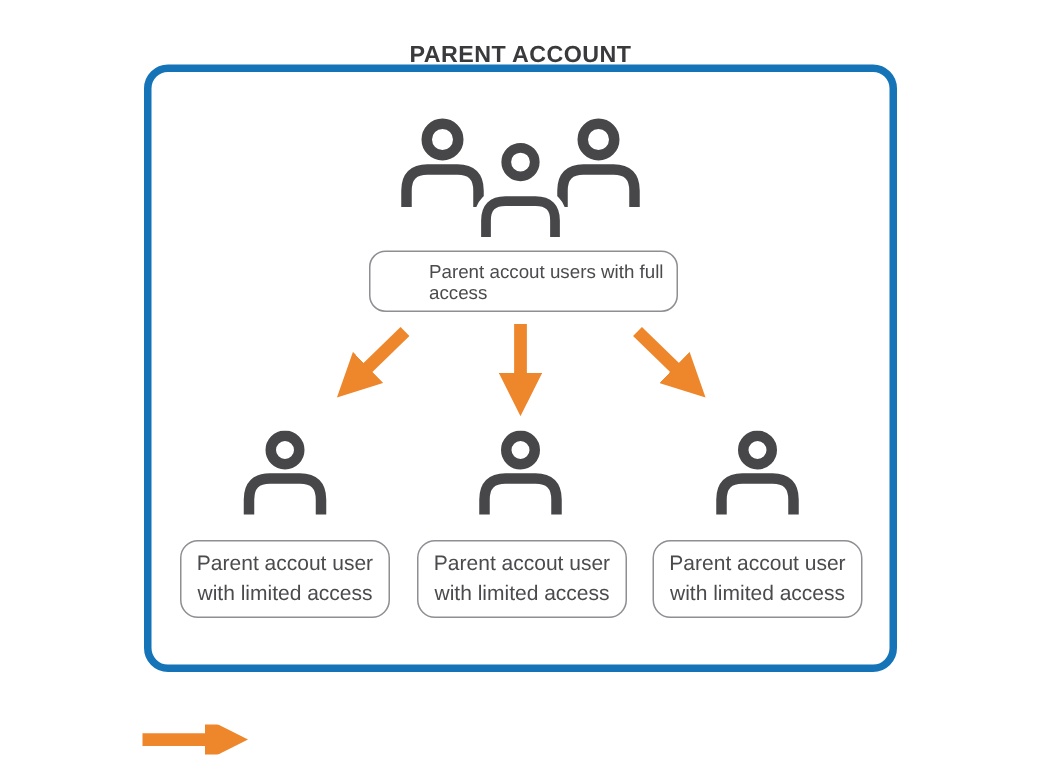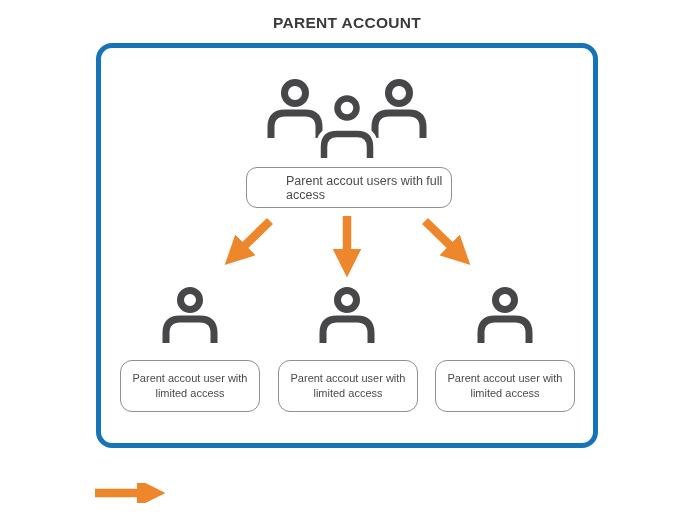--- a/index.html
+++ b/index.html
@@ -9,21 +9,21 @@
     --box-border-gray:#8e8e93;
     --title-text:#3a3a3d;
     --box-text:#4b4b4e;
   }
   html,body{margin:0;padding:0;background:#ffffff;}
   .canvas{
     position:relative;width:694px;height:518px;background:#ffffff;overflow:hidden;
     font-family:"Liberation Sans","DejaVu Sans",sans-serif;
   }
   .title{
-    position:absolute;left:0;top:14px;width:694px;text-align:center;
+    position:absolute;left:0;top:28px;width:694px;text-align:center;
     font-size:15.5px;font-weight:bold;letter-spacing:.3px;color:var(--title-text);
   }
   .frame{
     position:absolute;left:96px;top:43px;width:502px;height:405px;
     border:5px solid var(--frame-blue);border-radius:16px;box-sizing:border-box;
     background:#ffffff;
   }
   .group-icon{position:absolute;left:267px;top:76px;width:160px;height:84px;}
   .full-box{
     position:absolute;left:246px;top:167px;width:206px;height:41px;box-sizing:border-box;
@@ -37,21 +37,21 @@
   .person{stroke:var(--icon-charcoal);fill:none;}
   .halo{stroke:#ffffff;fill:none;}
   .user-icon{position:absolute;top:287px;width:62px;height:58px;}
   .u1{left:159px;} .u2{left:316px;} .u3{left:474px;}
   .limited-box{
     position:absolute;top:360px;width:140px;height:52px;box-sizing:border-box;
     border:1.5px solid var(--box-border-gray);border-radius:12px;background:#fff;
     display:flex;align-items:center;justify-content:center;text-align:center;
   }
   .b1{left:120px;} .b2{left:278px;} .b3{left:435px;}
-  .limited-box .box-text{font-size:11px;line-height:1.4;color:var(--box-text);width:124px;}
+  .limited-box .box-text{font-size:14px;line-height:1.4;color:var(--box-text);width:124px;}
   .legend-arrow{position:absolute;left:93px;top:483px;width:80px;height:20px;}
   .legend-label{
     position:absolute;left:200px;top:487px;font-size:12.5px;font-weight:bold;
     color:var(--arrow-orange);
   }
 </style>
 </head>
 <body>
 
 <div class="canvas">

